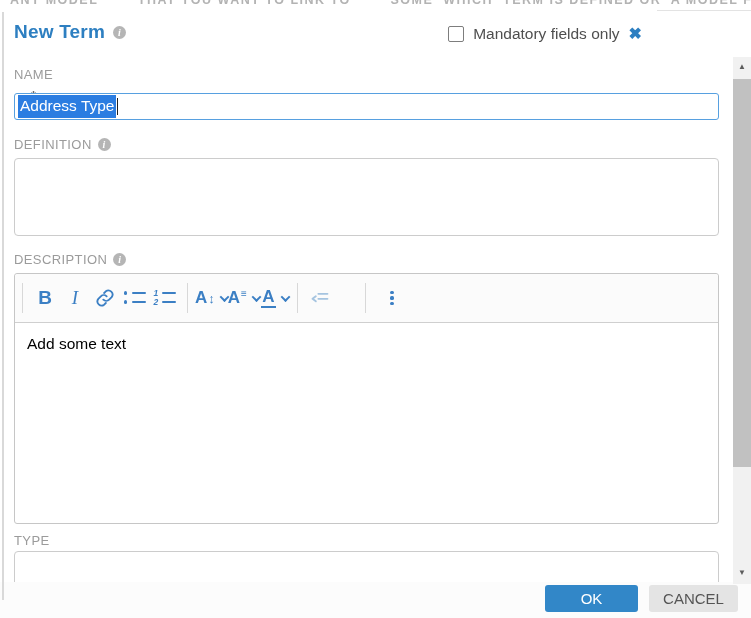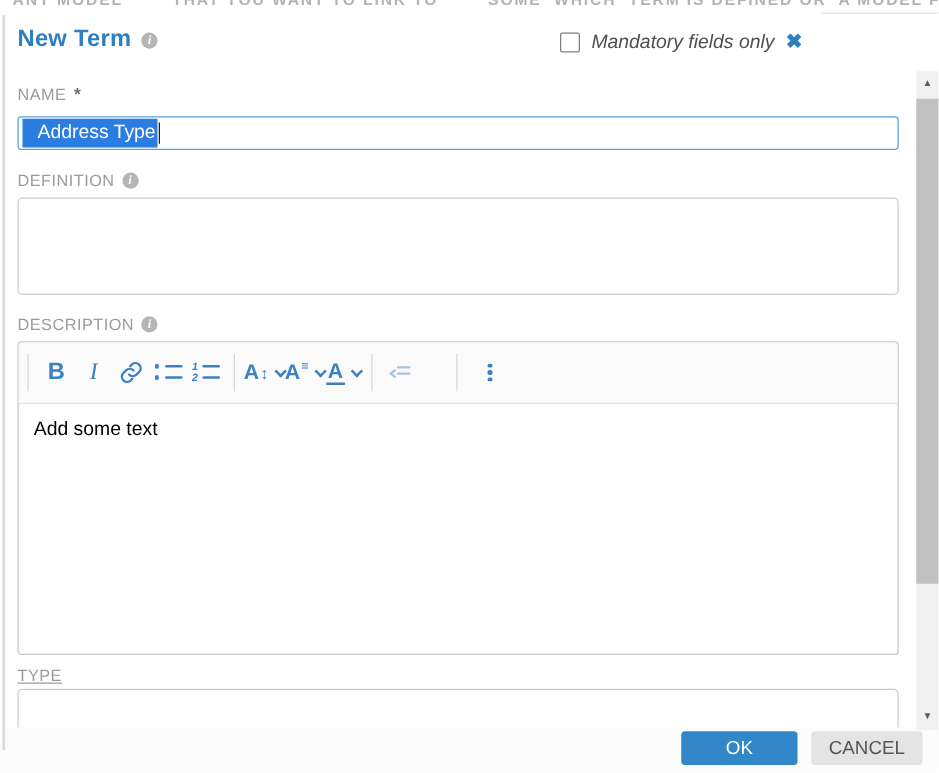--- a/index.html
+++ b/index.html
@@ -13,30 +13,30 @@
 
   .dialog { position:absolute; top:4px; left:0; width:657px; height:606px; background:#fff; }
   .edge-line { position:absolute; left:2px; top:12px; width:2px; height:588px; background:#d9d9d9; z-index:7; }
 
   
   .title-row { position:absolute; top:17px; left:14px; display:flex; align-items:center; gap:8px; }
   .page-title { font-size:19px; font-weight:bold; color:#2d7fc1; letter-spacing:.2px; }
   .info-icon { display:inline-block; width:13px; height:13px; border-radius:50%; background:#b5b5b5; color:#fff; font-size:10px; font-weight:bold; font-style:italic; text-align:center; line-height:13px; font-family:"Liberation Serif", serif; }
   .header-right { position:absolute; top:21px; right:15px; display:flex; align-items:center; gap:9px; }
   .checkbox { width:16px; height:16px; border:1px solid #7d7d7d; border-radius:2px; background:#fff; }
-  .mandatory-label { font-size:15.5px; color:#4f4f4f;font-style:italic; }
+  .mandatory-label { font-size:15.5px; color:#4f4f4f; }
   .close-x { color:#2d7fc1; font-size:16px; font-weight:bold; line-height:16px; cursor:pointer; }
 
   
   .field-label { position:absolute; left:14px; font-size:13px; color:#9b9b9b; letter-spacing:.4px; display:flex; align-items:center; gap:6px; }
   .req { color:#6e6e6e; font-weight:bold; font-size:14px; }
 
   
   .name-input { position:absolute; left:14px; top:89px; width:705px; height:27px; border:1px solid #57a0e0; border-radius:3px; background:#fff; display:flex; align-items:center; padding-left:3px; }
-  .selection { background:#2b7de1; color:#fff; font-size:15.5px; padding:2px 1px 3px 12px; }
+  .selection { background:#2b7de1; color:#fff; font-size:15.5px; padding:2px 1px 3px 2px; }
   .caret { width:1px; height:17px; background:#222; margin-left:1px; }
 
   
   .def-area { position:absolute; left:14px; top:154px; width:705px; height:78px; border:1px solid #ccc; border-radius:4px; background:#fff; }
 
   
   .editor { position:absolute; left:14px; top:269px; width:705px; height:251px; border:1px solid #c6c6c6; border-radius:3px; background:#fff; }
   .toolbar { display:flex; align-items:center; height:49px; background:#fbfbfb; border-bottom:1px solid #cfcfcf; border-radius:3px 3px 0 0; padding:0 8px 0 0; }
   .tb-sep { width:1px; height:30px; background:#d8d8d8; margin:0 7px; flex:0 0 auto; }
   .tb-btn { display:flex; align-items:center; justify-content:center; height:34px; min-width:30px; color:#3b7fc4; cursor:pointer; flex:0 0 auto; }
@@ -93,21 +93,21 @@
       <span class="page-title">New Term</span>
       <span class="info-icon">i</span>
     </div>
 
     <div class="header-right">
       <span class="checkbox"></span>
       <span class="mandatory-label">Mandatory fields only</span>
       <span class="close-x">✖</span>
     </div>
 
-    <div class="field-label" style="top:63px;">
+    <div class="field-label" style="top:63px;flex-direction:column;">
       <span>NAME</span>
       <span class="req">*</span>
     </div>
     <div class="name-input">
       <span class="selection">Address Type</span>
       <span class="caret"></span>
     </div>
 
     <div class="field-label" style="top:133px;">
       <span>DEFINITION</span>
@@ -191,21 +191,21 @@
               <i></i>
             </span>
         </div>
       </div>
 
       <div class="editor-body">
         <span class="placeholder">Add some text</span>
       </div>
     </div>
 
-    <div class="field-label" style="top:529px;text-decoration:underline;">
+    <div class="field-label" style="top:529px;">
       <span>TYPE</span>
     </div>
     <div class="type-input"></div>
 
     <div class="footer">
       <button class="btn btn-ok">OK</button>
       <button class="btn btn-cancel">CANCEL</button>
     </div>
 
     <div class="scrollbar">

